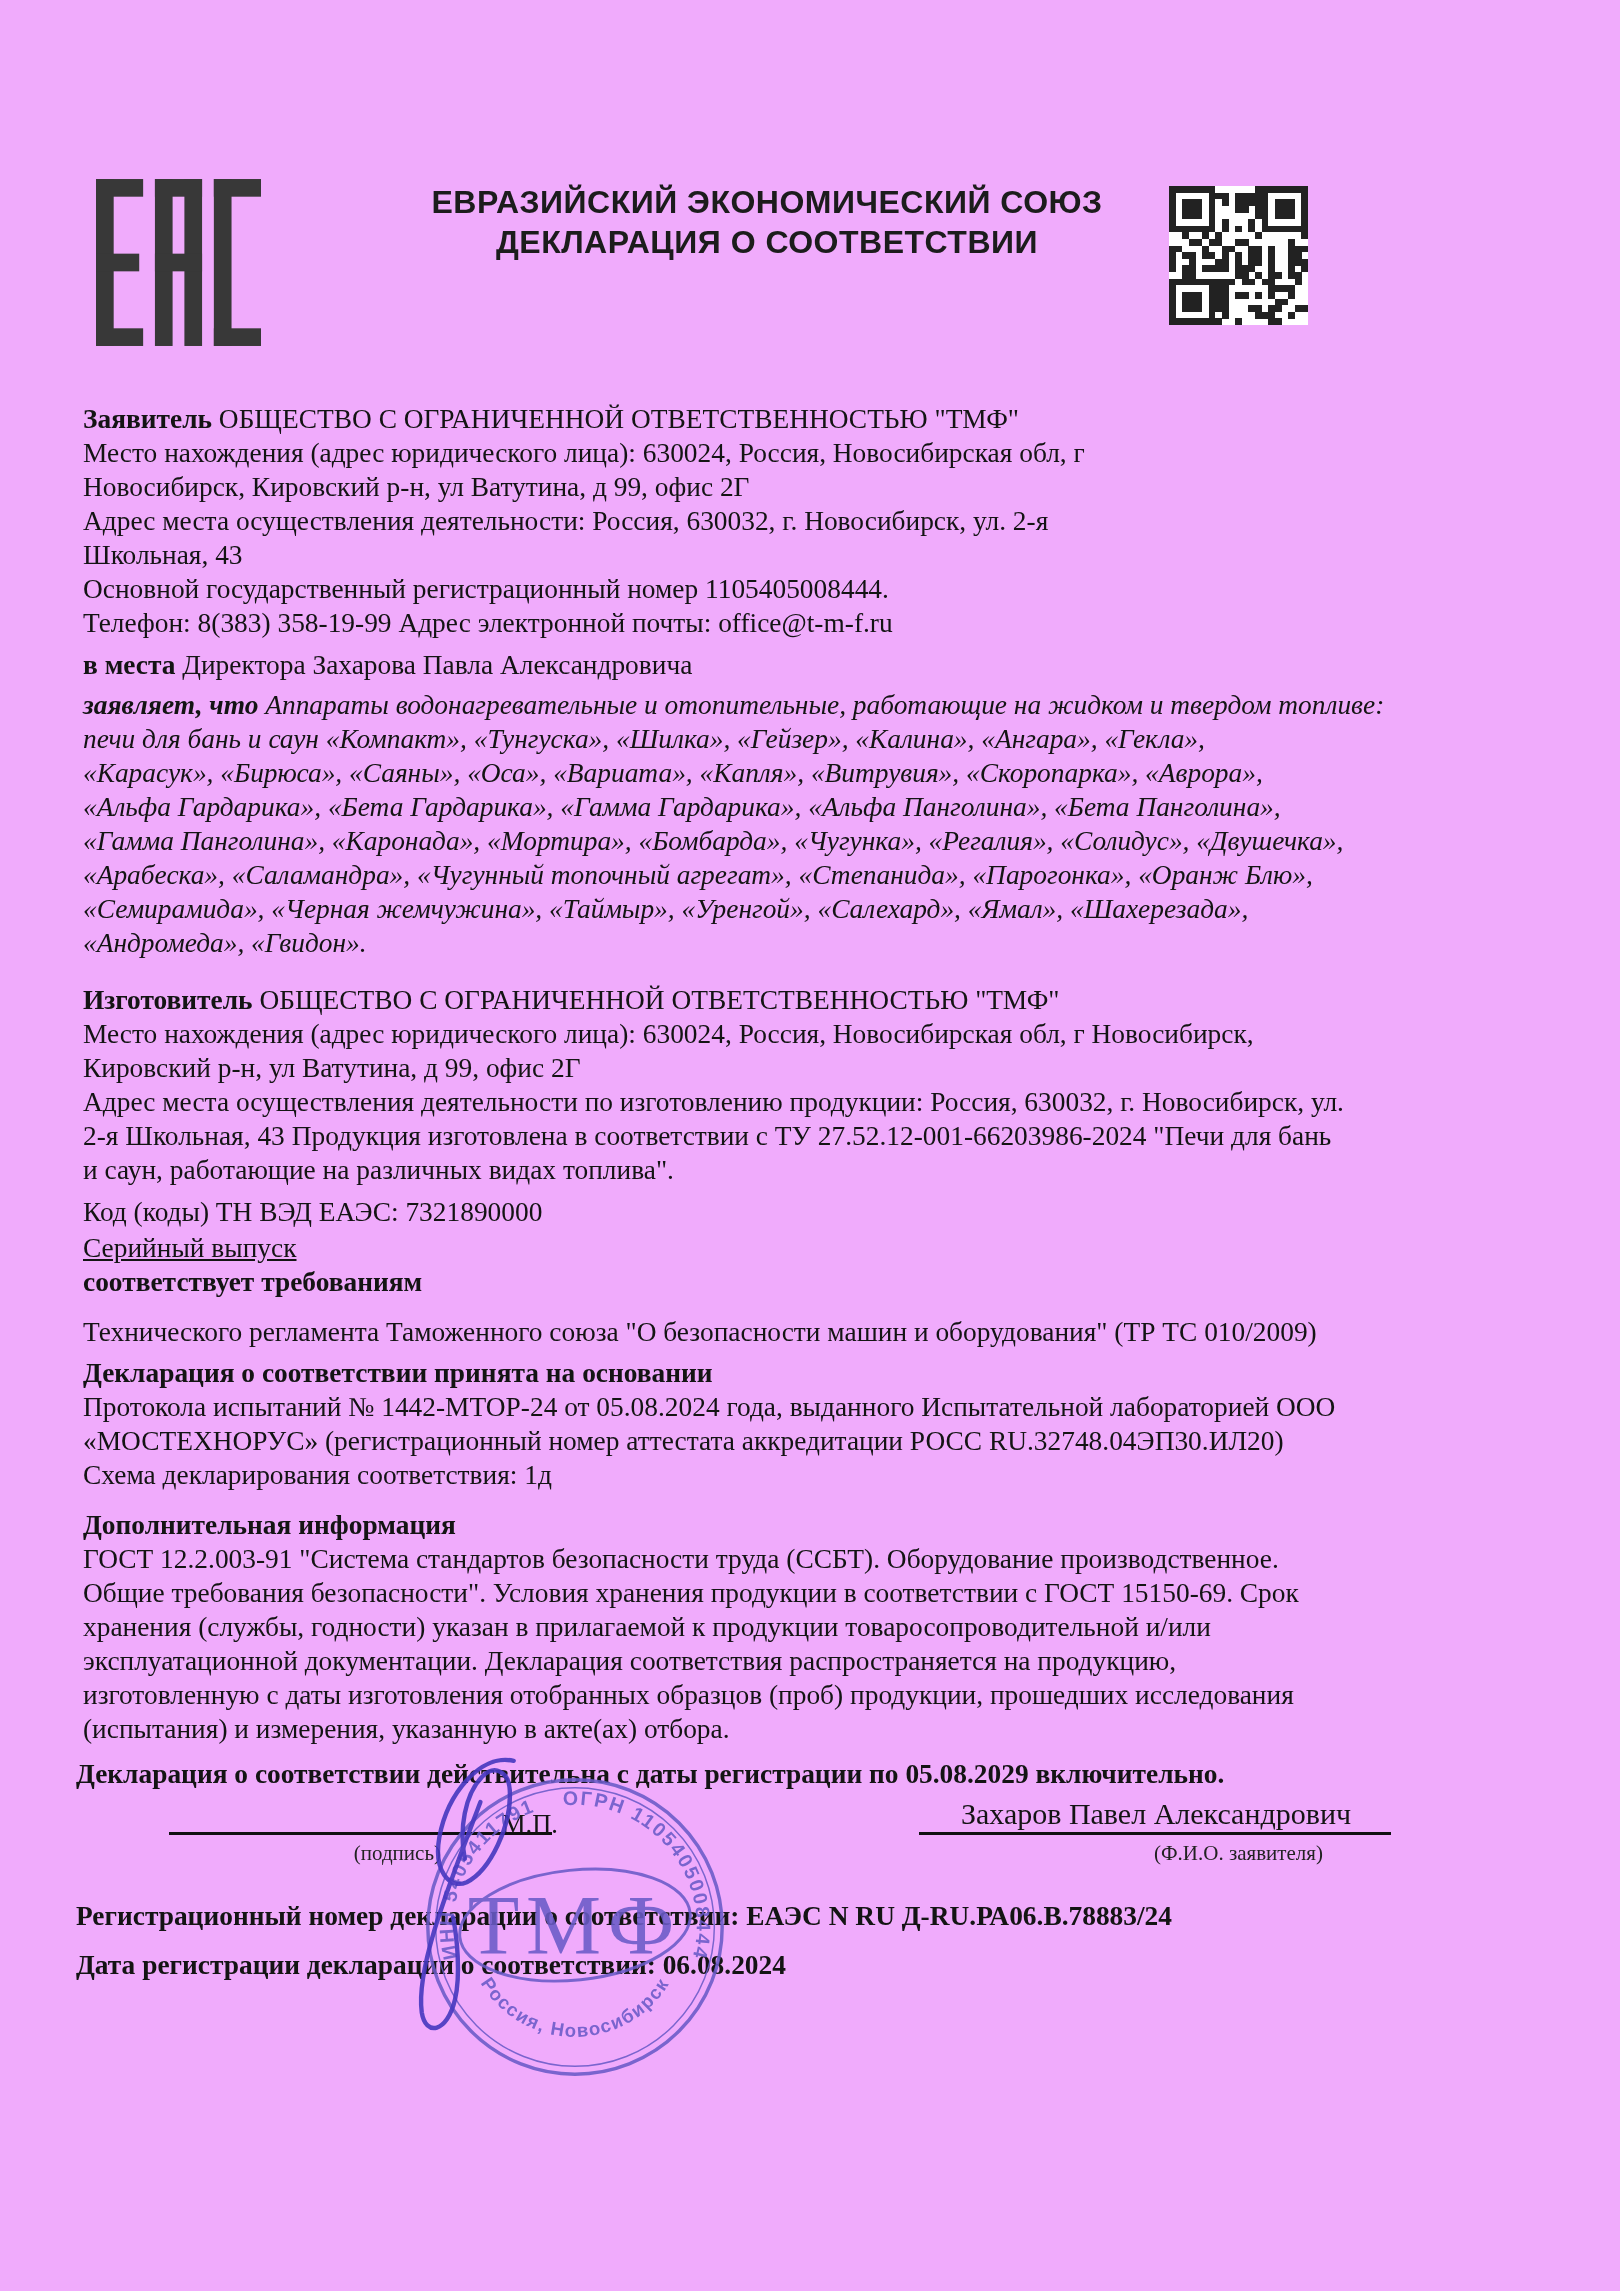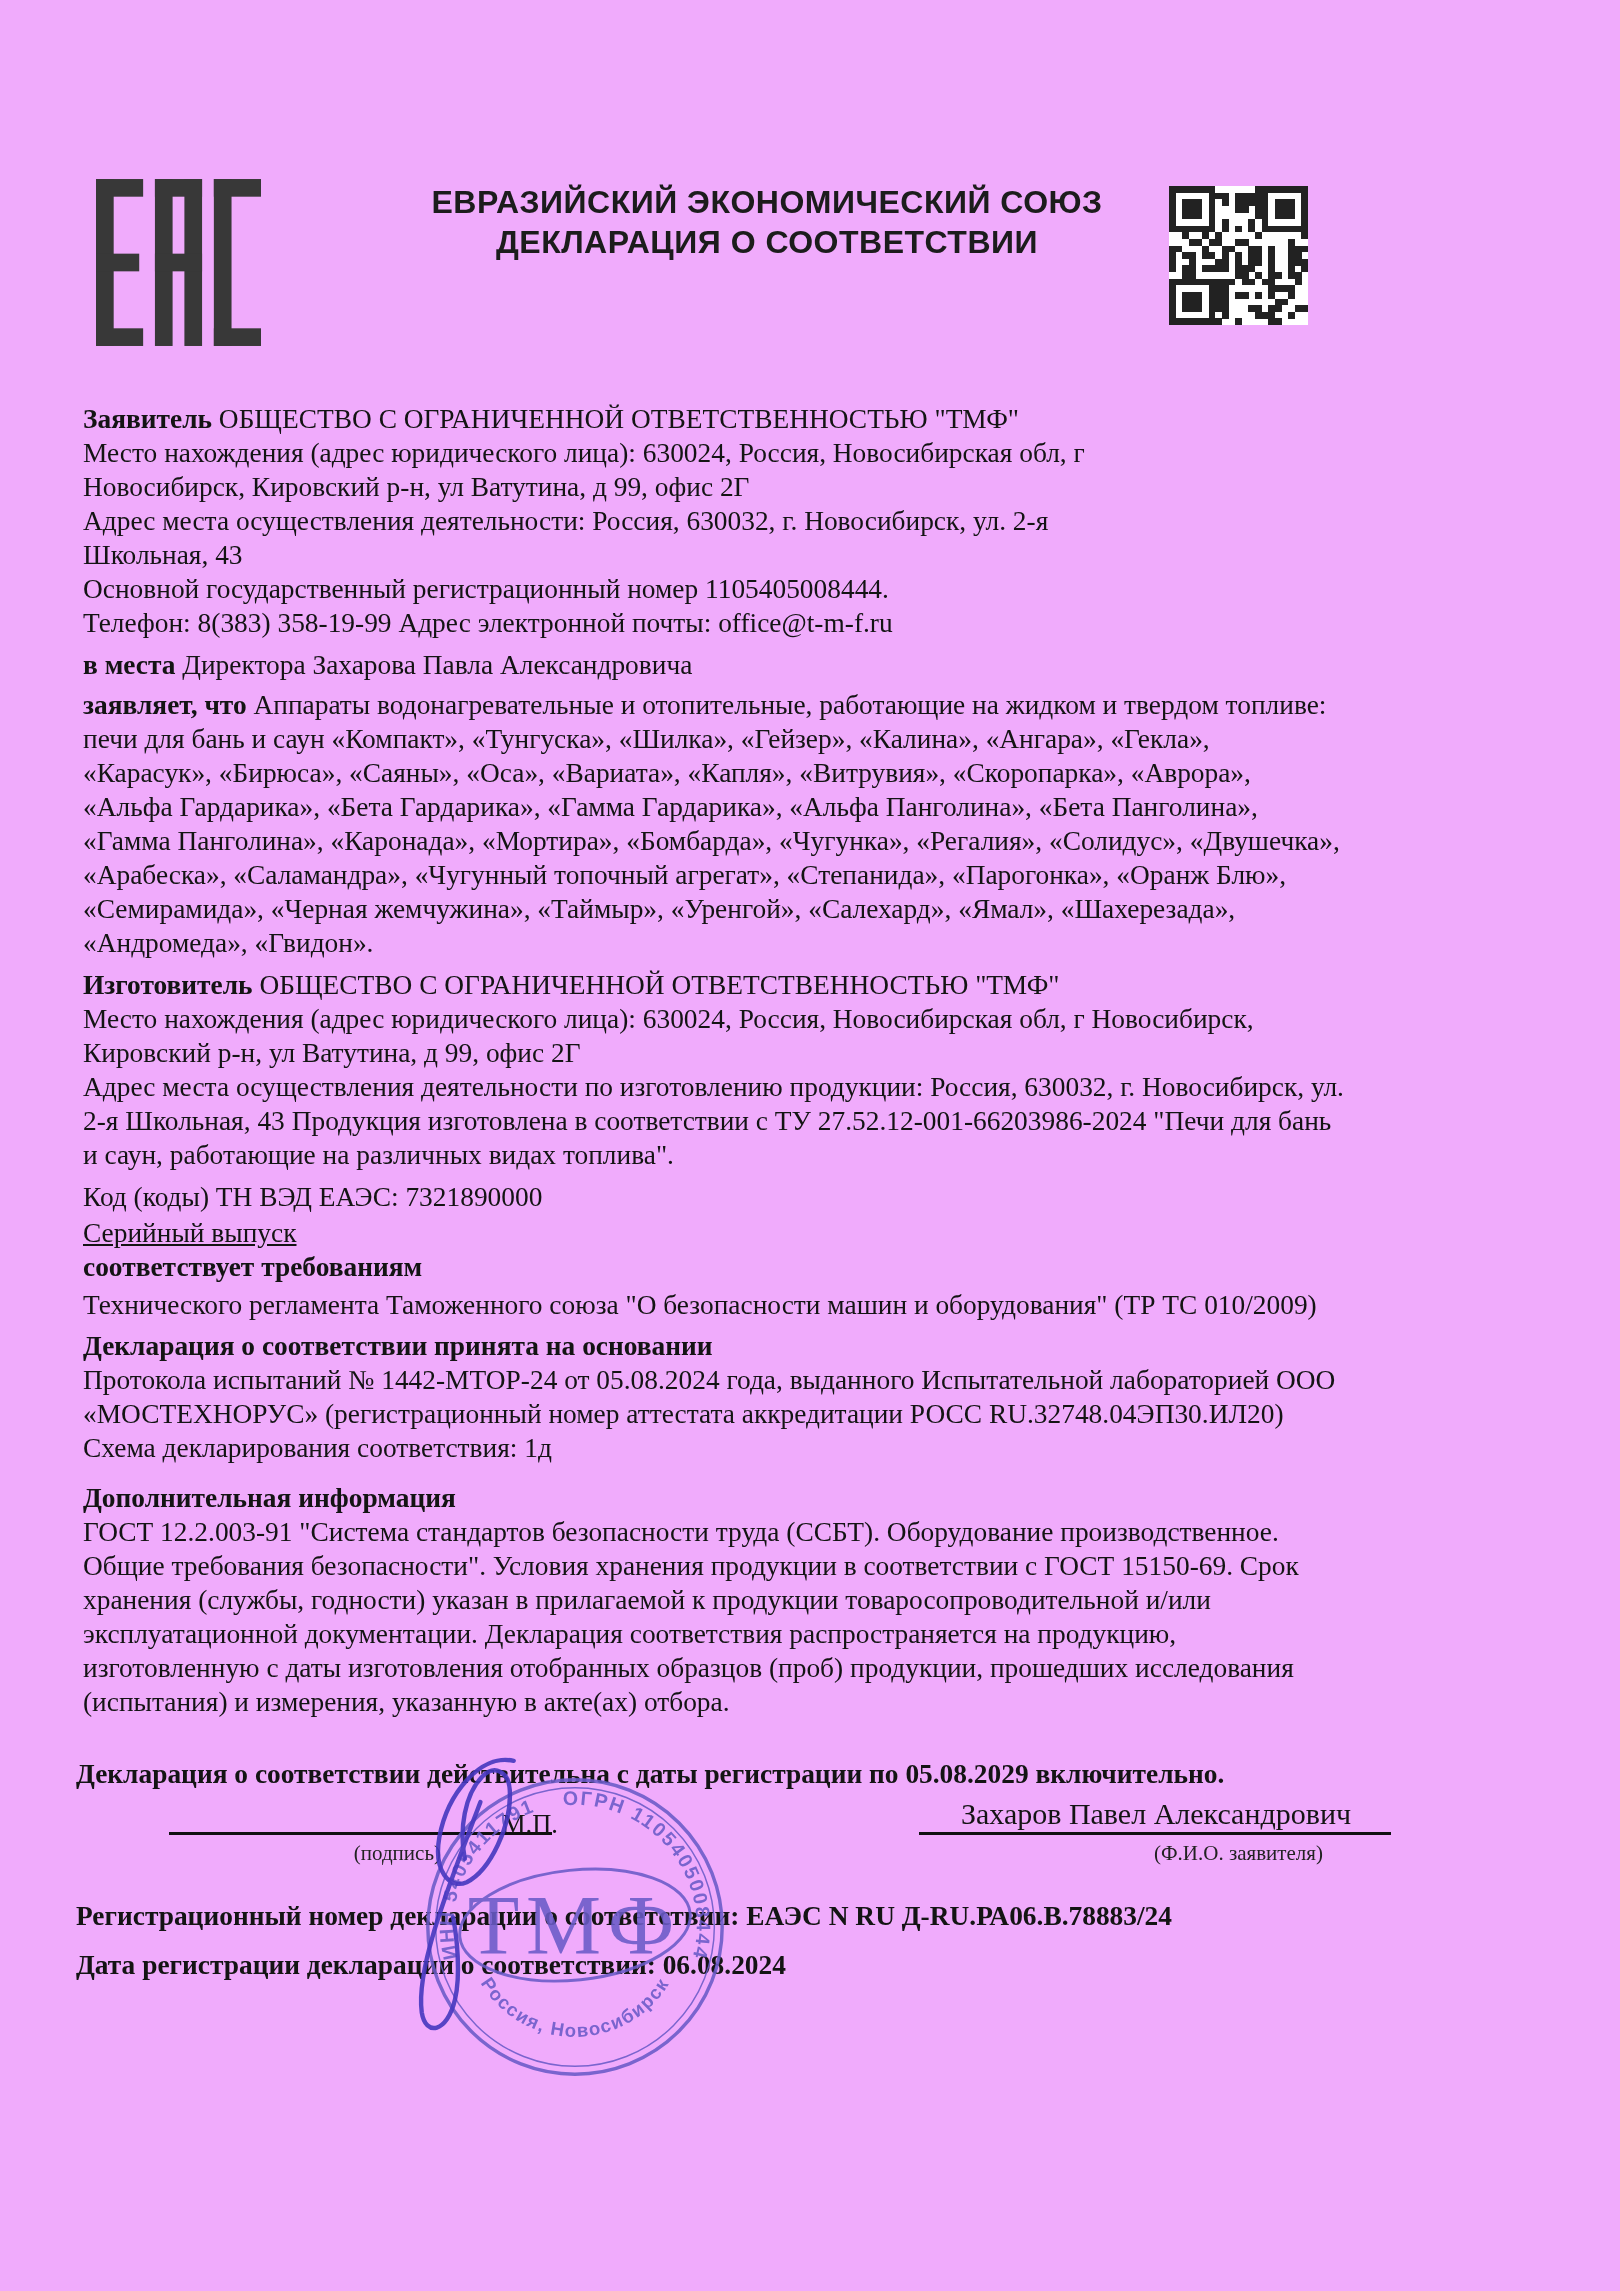--- a/index.html
+++ b/index.html
@@ -310,37 +310,37 @@
 
   <div class="content" id="content">
       <p class="para" style="margin-bottom: 8px;"><b>Заявитель </b><span>ОБЩЕСТВО С ОГРАНИЧЕННОЙ ОТВЕТСТВЕННОСТЬЮ "ТМФ"
 Место нахождения (адрес юридического лица): 630024, Россия, Новосибирская обл, г
 Новосибирск, Кировский р-н, ул Ватутина, д 99, офис 2Г
 Адрес места осуществления деятельности: Россия, 630032, г. Новосибирск, ул. 2-я
 Школьная, 43
 Основной государственный регистрационный номер 1105405008444.
 Телефон: 8(383) 358-19-99 Адрес электронной почты: office@t-m-f.ru</span></p>
       <p class="para" style="margin-bottom: 5.9px;"><b>в места </b><span>Директора Захарова Павла Александровича</span></p>
-      <p class="para" style="margin-bottom: 8px;"><b>заявляет, что </b><span>Аппараты водонагревательные и отопительные, работающие на жидком и твердом топливе:
+      <p class="para" style="margin-bottom: 23px; font-style: italic;"><b>заявляет, что </b><span>Аппараты водонагревательные и отопительные, работающие на жидком и твердом топливе:
 печи для бань и саун «Компакт», «Тунгуска», «Шилка», «Гейзер», «Калина», «Ангара», «Гекла»,
 «Карасук», «Бирюса», «Саяны», «Оса», «Вариата», «Капля», «Витрувия», «Скоропарка», «Аврора»,
 «Альфа Гардарика», «Бета Гардарика», «Гамма Гардарика», «Альфа Панголина», «Бета Панголина»,
 «Гамма Панголина», «Каронада», «Мортира», «Бомбарда», «Чугунка», «Регалия», «Солидус», «Двушечка»,
 «Арабеска», «Саламандра», «Чугунный топочный агрегат», «Степанида», «Парогонка», «Оранж Блю»,
 «Семирамида», «Черная жемчужина», «Таймыр», «Уренгой», «Салехард», «Ямал», «Шахерезада»,
 «Андромеда», «Гвидон».</span></p>
       <p class="para" style="margin-bottom: 7.8px;"><b>Изготовитель </b><span>ОБЩЕСТВО С ОГРАНИЧЕННОЙ ОТВЕТСТВЕННОСТЬЮ "ТМФ"
 Место нахождения (адрес юридического лица): 630024, Россия, Новосибирская обл, г Новосибирск,
 Кировский р-н, ул Ватутина, д 99, офис 2Г
 Адрес места осуществления деятельности по изготовлению продукции: Россия, 630032, г. Новосибирск, ул.
 2-я Школьная, 43 Продукция изготовлена в соответствии с ТУ 27.52.12-001-66203986-2024 "Печи для бань
 и саун, работающие на различных видах топлива".</span></p>
       <p class="para" style="margin-bottom: 2px;"><span>Код (коды) ТН ВЭД ЕАЭС: 7321890000</span></p>
       <p class="para" style="margin-bottom: 0; text-decoration: underline;"><span>Серийный выпуск</span></p>
-      <p class="para" style="margin-bottom: 4px;"><b>соответствует требованиям</b></p>
+      <p class="para" style="margin-bottom: 16px;"><b>соответствует требованиям</b></p>
       <p class="para" style="margin-bottom: 7.8px;"><span>Технического регламента Таможенного союза "О безопасности машин и оборудования" (ТР ТС 010/2009)</span></p>
       <p class="para" style="margin-bottom: 0px;"><b>Декларация о соответствии принята на основании</b></p>
       <p class="para" style="margin-bottom: 15.7px;"><span>Протокола испытаний № 1442-МТОР-24 от 05.08.2024 года, выданного Испытательной лабораторией ООО
 «МОСТЕХНОРУС» (регистрационный номер аттестата аккредитации РОСС RU.32748.04ЭП30.ИЛ20)
 Схема декларирования соответствия: 1д</span></p>
       <p class="para" style="margin-bottom: 0px;"><b>Дополнительная информация</b></p>
       <p class="para" style="margin-bottom: 0px;"><span>ГОСТ 12.2.003-91 "Система стандартов безопасности труда (ССБТ). Оборудование производственное.
 Общие требования безопасности". Условия хранения продукции в соответствии с ГОСТ 15150-69. Срок
 хранения (службы, годности) указан в прилагаемой к продукции товаросопроводительной и/или
 эксплуатационной документации. Декларация соответствия распространяется на продукцию,

